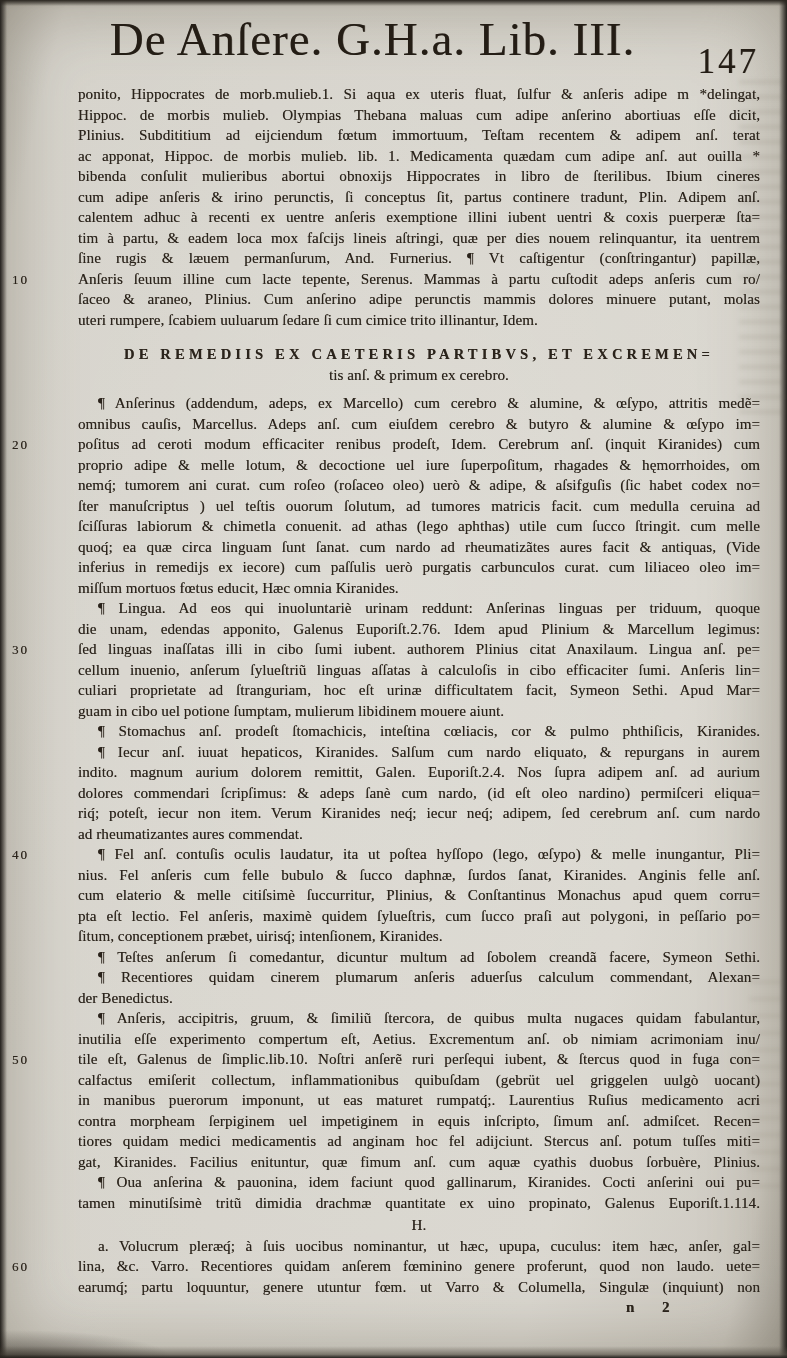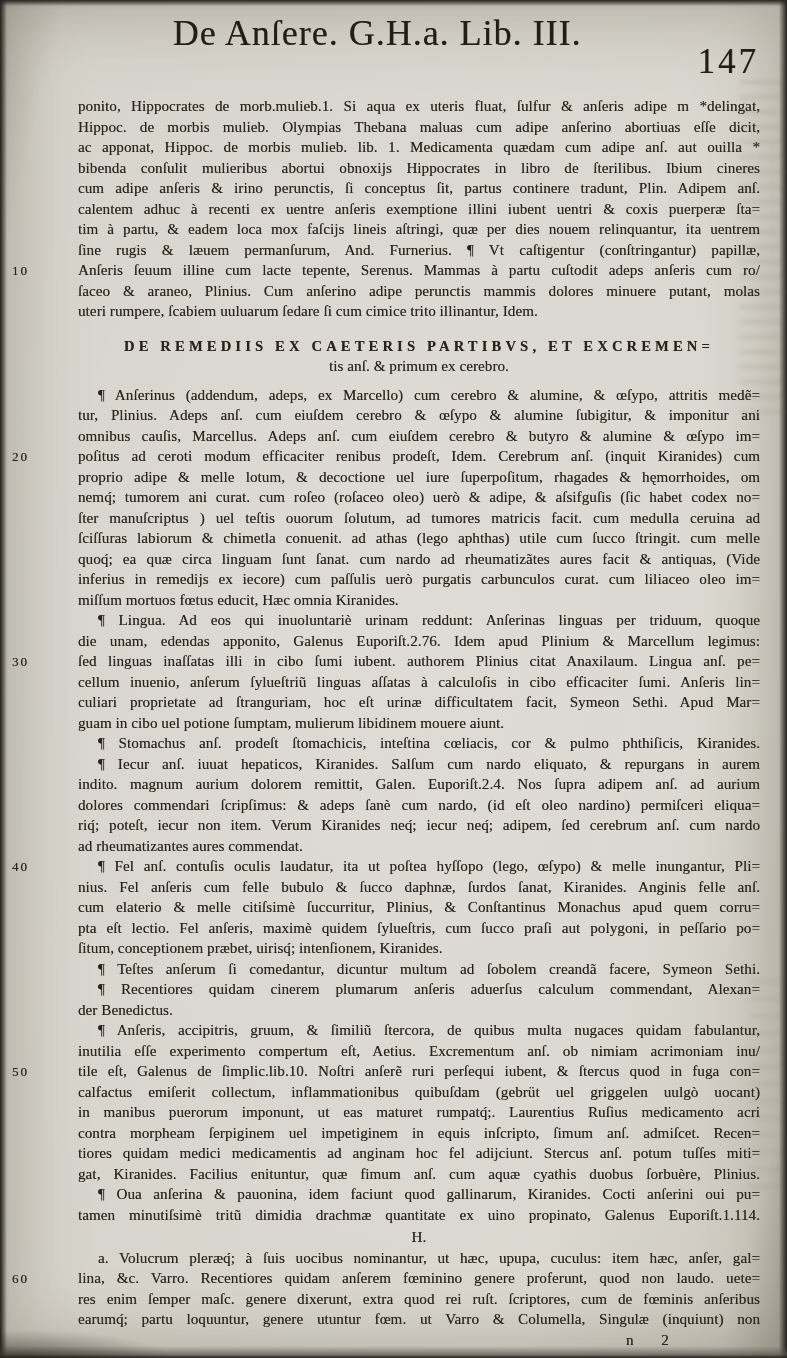--- a/index.html
+++ b/index.html
@@ -26,42 +26,41 @@
   .bleed { 
     position:absolute; right:2px; top:80px; width:46px; height:340px; opacity:.35; filter:blur(2px); pointer-events:none;
     background:repeating-linear-gradient(rgba(108,98,82,0.35) 0 4px, rgba(0,0,0,0) 4px 15px);
   }
   .bleed2 { position:absolute; right:4px; top:980px; width:34px; height:220px; opacity:.22; filter:blur(2px); pointer-events:none;
     background:repeating-linear-gradient(rgba(108,98,82,0.4) 0 4px, rgba(0,0,0,0) 4px 17px); }
 
   .header { position:absolute; left:0; top:0; width:100%; height:84px; }
   .title {
     position:absolute; left:50%; top:12px; transform:translateX(-54%);
-    font-size:36px; letter-spacing:1px; white-space:nowrap; color:#241d15;
+    font-size:47px; letter-spacing:1px; white-space:nowrap; color:#241d15;
     text-shadow:0.4px 0.4px 0.6px rgba(36,29,21,0.55);
   }
   .pagenum {
     position:absolute; right:28px; top:42px; font-size:35px; letter-spacing:3px; color:#241d15;
     text-shadow:0.4px 0.4px 0.6px rgba(36,29,21,0.5);
     text-align:right;
   }
 
   .textcol {
     position:absolute; left:78px; top:84px; width:682px;
     font-size:15px; line-height:20.5px;
     text-shadow:0.25px 0.25px 0.35px rgba(43,34,24,0.55);
-    margin-top:12px;
   }
   .line { position:relative; text-align:justify; text-align-last:justify; letter-spacing:0.1px; }
   .line.last { text-align-last:left; }
   .line.indent { text-indent:20px; }
   .line.h1 { text-align:center; text-align-last:center; letter-spacing:4.2px; font-size:14.5px; margin-top:14px;font-weight:bold; }
   .line.h2 { text-align-last:center; margin-bottom:8px; }
   .line.c  { text-align:center; text-align-last:center; margin-top:2px; }
-  .line.sig{ text-align:right; text-align-last:left; padding-left:548px; letter-spacing:12px; }
+  .line.sig{ text-align:right; text-align-last:left; padding-left:548px; letter-spacing:12px;font-weight:bold; }
   .lnum { position:absolute; left:-66px; top:1px; font-size:13px; letter-spacing:2px; text-indent:0; }
 </style>
 </head>
 <body>
 
 <div class="page">
   <div class="edge edge-left"></div>
   <div class="edge edge-right"></div>
   <div class="edge edge-top"></div>
   <div class="edge edge-bottom"></div>
@@ -70,33 +69,33 @@
   <div class="bleed2"></div>
 
   <div class="header">
     <div class="title">De Anſere. G.H.a. Lib. III.</div>
     <div class="pagenum">147</div>
   </div>
 
   <div class="textcol">
       <div class="line"><span>ponito, Hippocrates de morb.mulieb.1.  Si aqua ex uteris fluat, ſulfur &amp; anſeris adipe m *delingat,</span></div>
       <div class="line"><span>Hippoc. de morbis mulieb.  Olympias Thebana maluas cum adipe anſerino abortiuas eſſe dicit,</span></div>
+      <div class="line"><span>Plinius.  Subdititium ad eijciendum fœtum immortuum, Teſtam recentem &amp; adipem anſ. terat</span></div>
       <div class="line"><span>ac apponat, Hippoc. de morbis mulieb. lib. 1.  Medicamenta quædam cum adipe anſ. aut ouilla *</span></div>
       <div class="line"><span>bibenda conſulit mulieribus abortui obnoxijs Hippocrates in libro de ſterilibus.  Ibium cineres</span></div>
       <div class="line"><span>cum adipe anſeris &amp; irino perunctis, ſi conceptus ſit, partus continere tradunt, Plin.  Adipem anſ.</span></div>
       <div class="line"><span>calentem adhuc à recenti ex uentre anſeris exemptione illini iubent uentri &amp; coxis puerperæ ſta=</span></div>
       <div class="line"><span>tim à partu, &amp; eadem loca mox faſcijs lineis aſtringi, quæ per dies nouem relinquantur, ita uentrem</span></div>
       <div class="line"><span>ſine rugis &amp; læuem permanſurum, And. Furnerius.   ¶ Vt caſtigentur (conſtringantur) papillæ,</span></div>
       <div class="line"><span class="lnum">10</span><span>Anſeris ſeuum illine cum lacte tepente, Serenus.  Mammas à partu cuſtodit adeps anſeris cum ro/</span></div>
       <div class="line"><span>ſaceo &amp; araneo, Plinius.  Cum anſerino adipe perunctis mammis dolores minuere putant, molas</span></div>
       <div class="line last"><span>uteri rumpere, ſcabiem uuluarum ſedare ſi cum cimice trito illinantur, Idem.</span></div>
       <div class="line h1"><span>DE REMEDIIS EX CAETERIS PARTIBVS, ET EXCREMEN=</span></div>
       <div class="line h2"><span>tis anſ. &amp; primum ex cerebro.</span></div>
       <div class="line indent"><span>¶ Anſerinus (addendum, adeps, ex Marcello) cum cerebro &amp; alumine, &amp; œſypo, attritis medẽ=</span></div>
-      <div class="line"><span>tur, Plinius.  Adeps anſ. cum eiuſdem cerebro &amp; œſypo &amp; alumine ſubigitur, &amp; imponitur ani</span></div>
       <div class="line"><span>omnibus cauſis, Marcellus.  Adeps anſ. cum eiuſdem cerebro &amp; butyro &amp; alumine &amp; œſypo im=</span></div>
       <div class="line"><span class="lnum">20</span><span>poſitus ad ceroti modum efficaciter renibus prodeſt, Idem.  Cerebrum anſ. (inquit Kiranides) cum</span></div>
       <div class="line"><span>proprio adipe &amp; melle lotum, &amp; decoctione uel iure ſuperpoſitum, rhagades &amp; hęmorrhoides, om</span></div>
       <div class="line"><span>nemq́; tumorem ani curat. cum roſeo (roſaceo oleo) uerò &amp; adipe, &amp; aſsifguſis (ſic habet codex no=</span></div>
       <div class="line"><span>ſter manuſcriptus ) uel teſtis ouorum ſolutum, ad tumores matricis facit. cum medulla ceruina ad</span></div>
       <div class="line"><span>ſciſſuras labiorum &amp; chimetla conuenit. ad athas (lego aphthas) utile cum ſucco ſtringit. cum melle</span></div>
       <div class="line"><span>quoq́; ea quæ circa linguam ſunt ſanat. cum nardo ad rheumatizãtes aures facit &amp; antiquas, (Vide</span></div>
       <div class="line"><span>inferius in remedijs ex iecore) cum paſſulis uerò purgatis carbunculos curat. cum liliaceo oleo im=</span></div>
       <div class="line last"><span>miſſum mortuos fœtus educit, Hæc omnia Kiranides.</span></div>
       <div class="line indent"><span>¶ Lingua.  Ad eos qui inuoluntariè urinam reddunt: Anſerinas linguas per triduum, quoque</span></div>
@@ -125,17 +124,16 @@
       <div class="line"><span>calfactus emiſerit collectum, inflammationibus quibuſdam (gebrüt uel griggelen uulgò uocant)</span></div>
       <div class="line"><span>in manibus puerorum imponunt, ut eas maturet rumpatq́;.  Laurentius Ruſius medicamento acri</span></div>
       <div class="line"><span>contra morpheam ſerpiginem uel impetiginem in equis inſcripto, ſimum anſ. admiſcet.  Recen=</span></div>
       <div class="line"><span>tiores quidam medici medicamentis ad anginam hoc fel adijciunt.  Stercus anſ. potum tuſſes miti=</span></div>
       <div class="line"><span>gat, Kiranides.  Facilius enituntur, quæ fimum anſ. cum aquæ cyathis duobus ſorbuère, Plinius.</span></div>
       <div class="line indent"><span>¶ Oua anſerina &amp; pauonina, idem faciunt quod gallinarum, Kiranides.  Cocti anſerini oui pu=</span></div>
       <div class="line"><span>tamen minutiſsimè tritũ dimidia drachmæ quantitate ex uino propinato, Galenus Euporiſt.1.114.</span></div>
       <div class="line c"><span>H.</span></div>
       <div class="line indent"><span>a.  Volucrum pleræq́; à ſuis uocibus nominantur, ut hæc, upupa, cuculus: item hæc, anſer, gal=</span></div>
       <div class="line"><span class="lnum">60</span><span>lina, &amp;c. Varro. Recentiores quidam anſerem fœminino genere proferunt, quod non laudo. uete=</span></div>
-      <div class="line"><span>res enim ſemper maſc. genere dixerunt, extra quod rei ruſt. ſcriptores, cum de fœminis anſeribus</span></div>
       <div class="line"><span>earumq́; partu loquuntur, genere utuntur fœm. ut Varro &amp; Columella, Singulæ (inquiunt) non</span></div>
       <div class="line sig"><span>n 2</span></div>
     </div>
 </div>
 
 </body></html>

